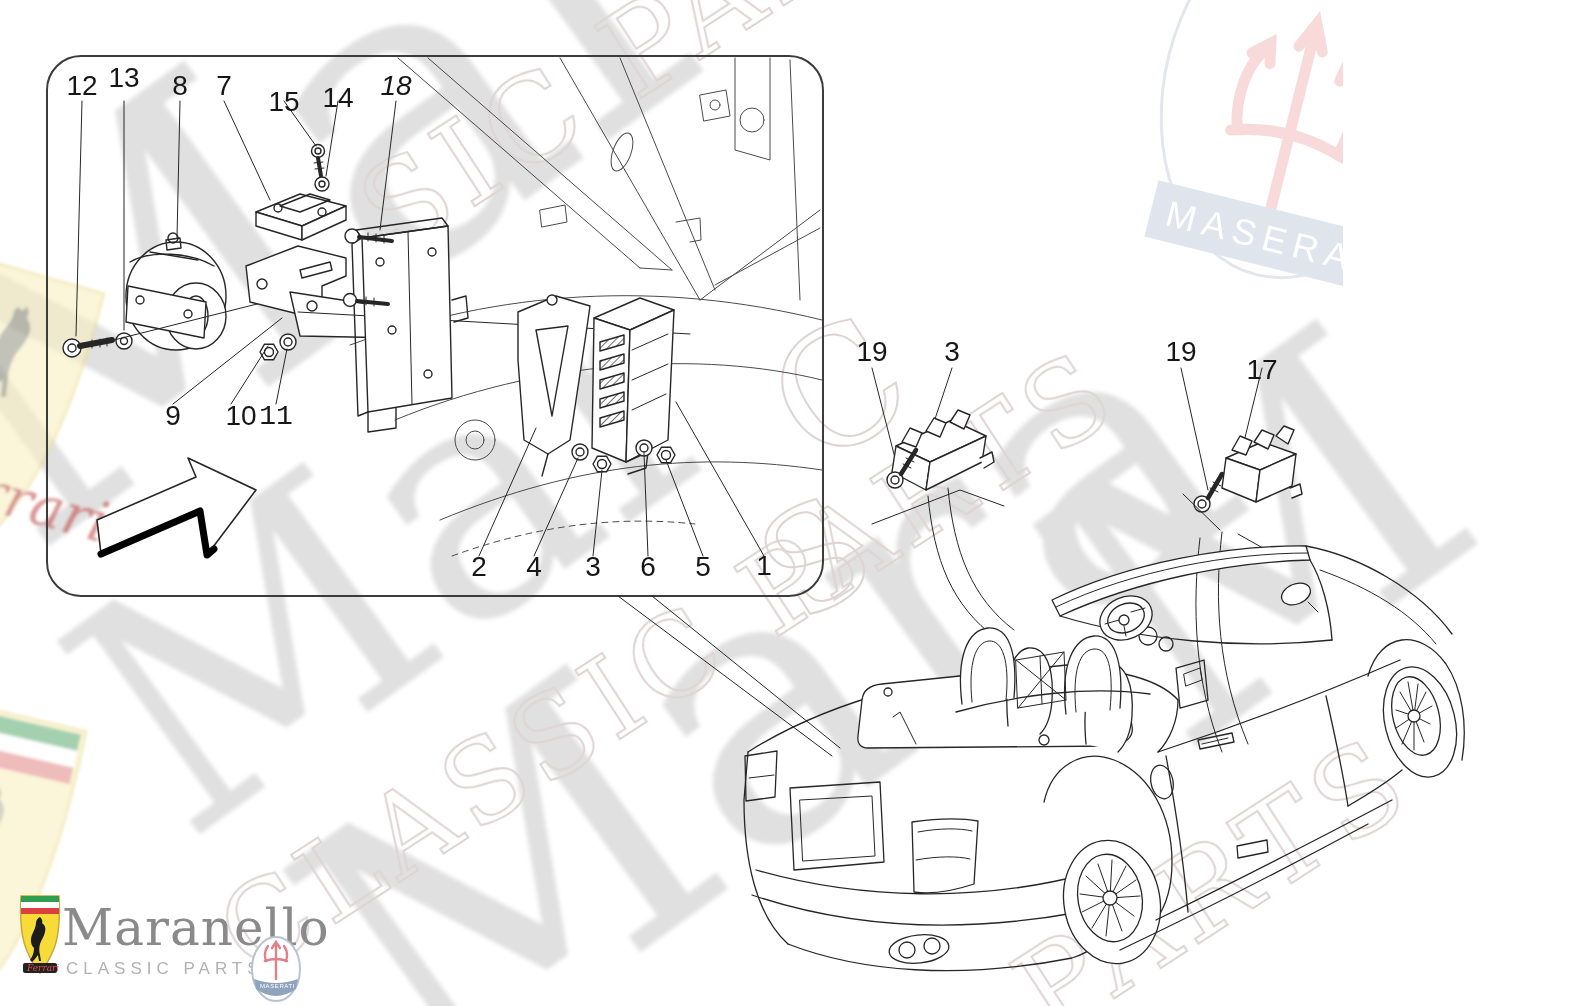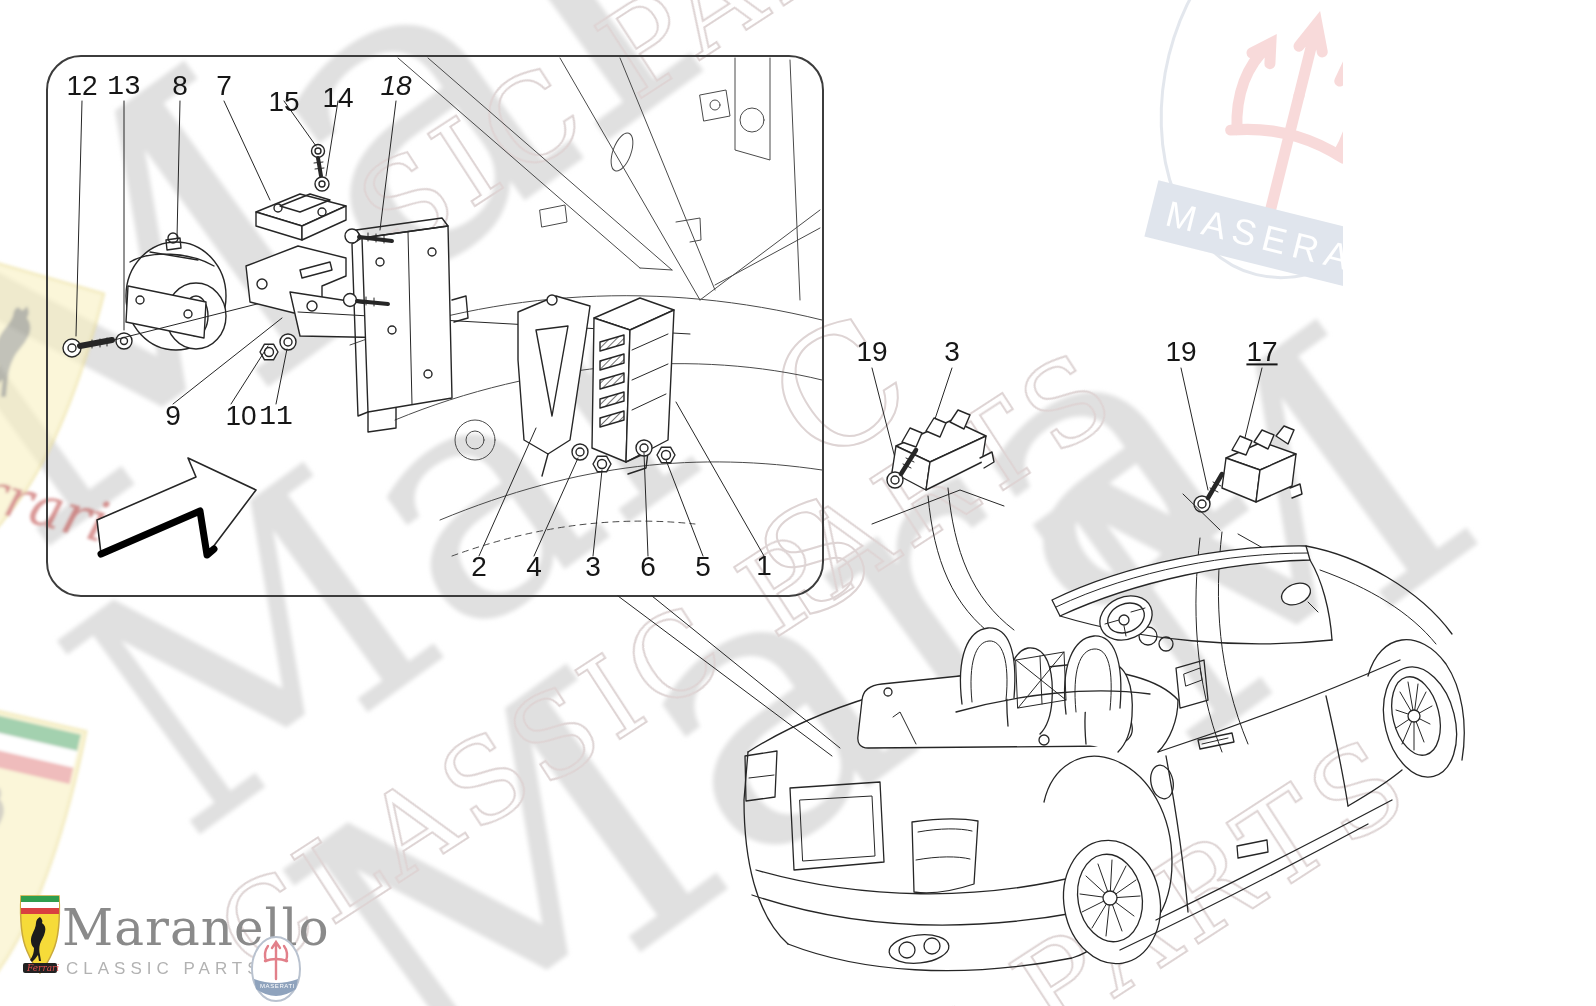--- a/index.html
+++ b/index.html
@@ -360,39 +360,39 @@
     <ellipse cx="1416" cy="716" rx="23" ry="40" transform="rotate(-14 1416 716)"></ellipse>
     <g stroke-width="1">
       <path d="M1414,716 L1432,706 M1414,716 L1430,724 M1414,716 L1424,742 M1414,716 L1414,750 M1414,716 L1402,744 M1414,716 L1396,728 M1414,716 L1396,710 M1414,716 L1400,692 M1414,716 L1408,682 M1414,716 L1418,684 M1414,716 L1426,692"></path>
     </g>
     <circle cx="1414" cy="716" r="6" fill="#fff"></circle>
   </g>
 </svg>
 
 <div id="callout-layer">
     <div class="callout" style="left: 82px; top: 88px;">12</div>
-    <div class="callout" style="left: 124px; top: 88px; font-family: Liberation Mono, monospace;">13</div>
+    <div class="callout" style="left: 124px; top: 80px;">13</div>
     <div class="callout" style="left: 180px; top: 88px;">8</div>
     <div class="callout" style="left: 224px; top: 88px;">7</div>
     <div class="callout" style="left: 284px; top: 104px;">15</div>
     <div class="callout" style="left: 338px; top: 88px; margin-top: 12px;">14</div>
     <div class="callout" style="left: 396px; top: 88px; font-style: italic;">18</div>
     <div class="callout" style="left: 173px; top: 418px;">9</div>
     <div class="callout" style="left: 241px; top: 418px;">10</div>
     <div class="callout" style="left: 276px; top: 418px; font-family: Liberation Mono, monospace;">11</div>
     <div class="callout" style="left: 479px; top: 569px;">2</div>
     <div class="callout" style="left: 534px; top: 569px;">4</div>
     <div class="callout" style="left: 593px; top: 569px;">3</div>
     <div class="callout" style="left: 648px; top: 569px;">6</div>
     <div class="callout" style="left: 703px; top: 569px;">5</div>
     <div class="callout" style="left: 764px; top: 568px;">1</div>
     <div class="callout" style="left: 872px; top: 354px;">19</div>
     <div class="callout" style="left: 952px; top: 354px;">3</div>
     <div class="callout" style="left: 1181px; top: 354px;">19</div>
-    <div class="callout" style="left: 1262px; top: 354px; text-decoration: underline;">17</div>
+    <div class="callout" style="left: 1262px; top: 372px;">17</div>
   </div>
 
 <div id="logo-bar">
   <svg width="46" height="86" viewBox="0 0 46 86" style="position:absolute;left:17px;top:8px;">
     <path d="M4,3 L42,3 Q44,40 36,58 Q30,72 23,80 Q16,72 10,58 Q2,40 4,3 Z" fill="#f6db39" stroke="#c9a93c" stroke-width="1.5"></path>
     <rect x="4" y="3" width="38" height="6" fill="#2f9e4e"></rect>
     <rect x="4" y="9" width="38" height="6" fill="#ffffff"></rect>
     <rect x="4" y="15" width="38" height="6" fill="#d94040"></rect>
     <path d="M23,24 C25,26 26,28 25,30 C28,32 29,35 28,39 C27,44 24,47 23,51 C22,55 22,58 23,62 L24,68 L22,68 L21,62 C19,65 17,67 15,69 L13,67 C16,63 17,59 17,55 C14,52 13,47 15,42 C17,37 19,34 19,30 C19,27 21,25 23,24 Z" fill="#1c1c1c"></path>
     <rect x="6" y="70" width="34" height="10" rx="2" fill="#222222"></rect>

